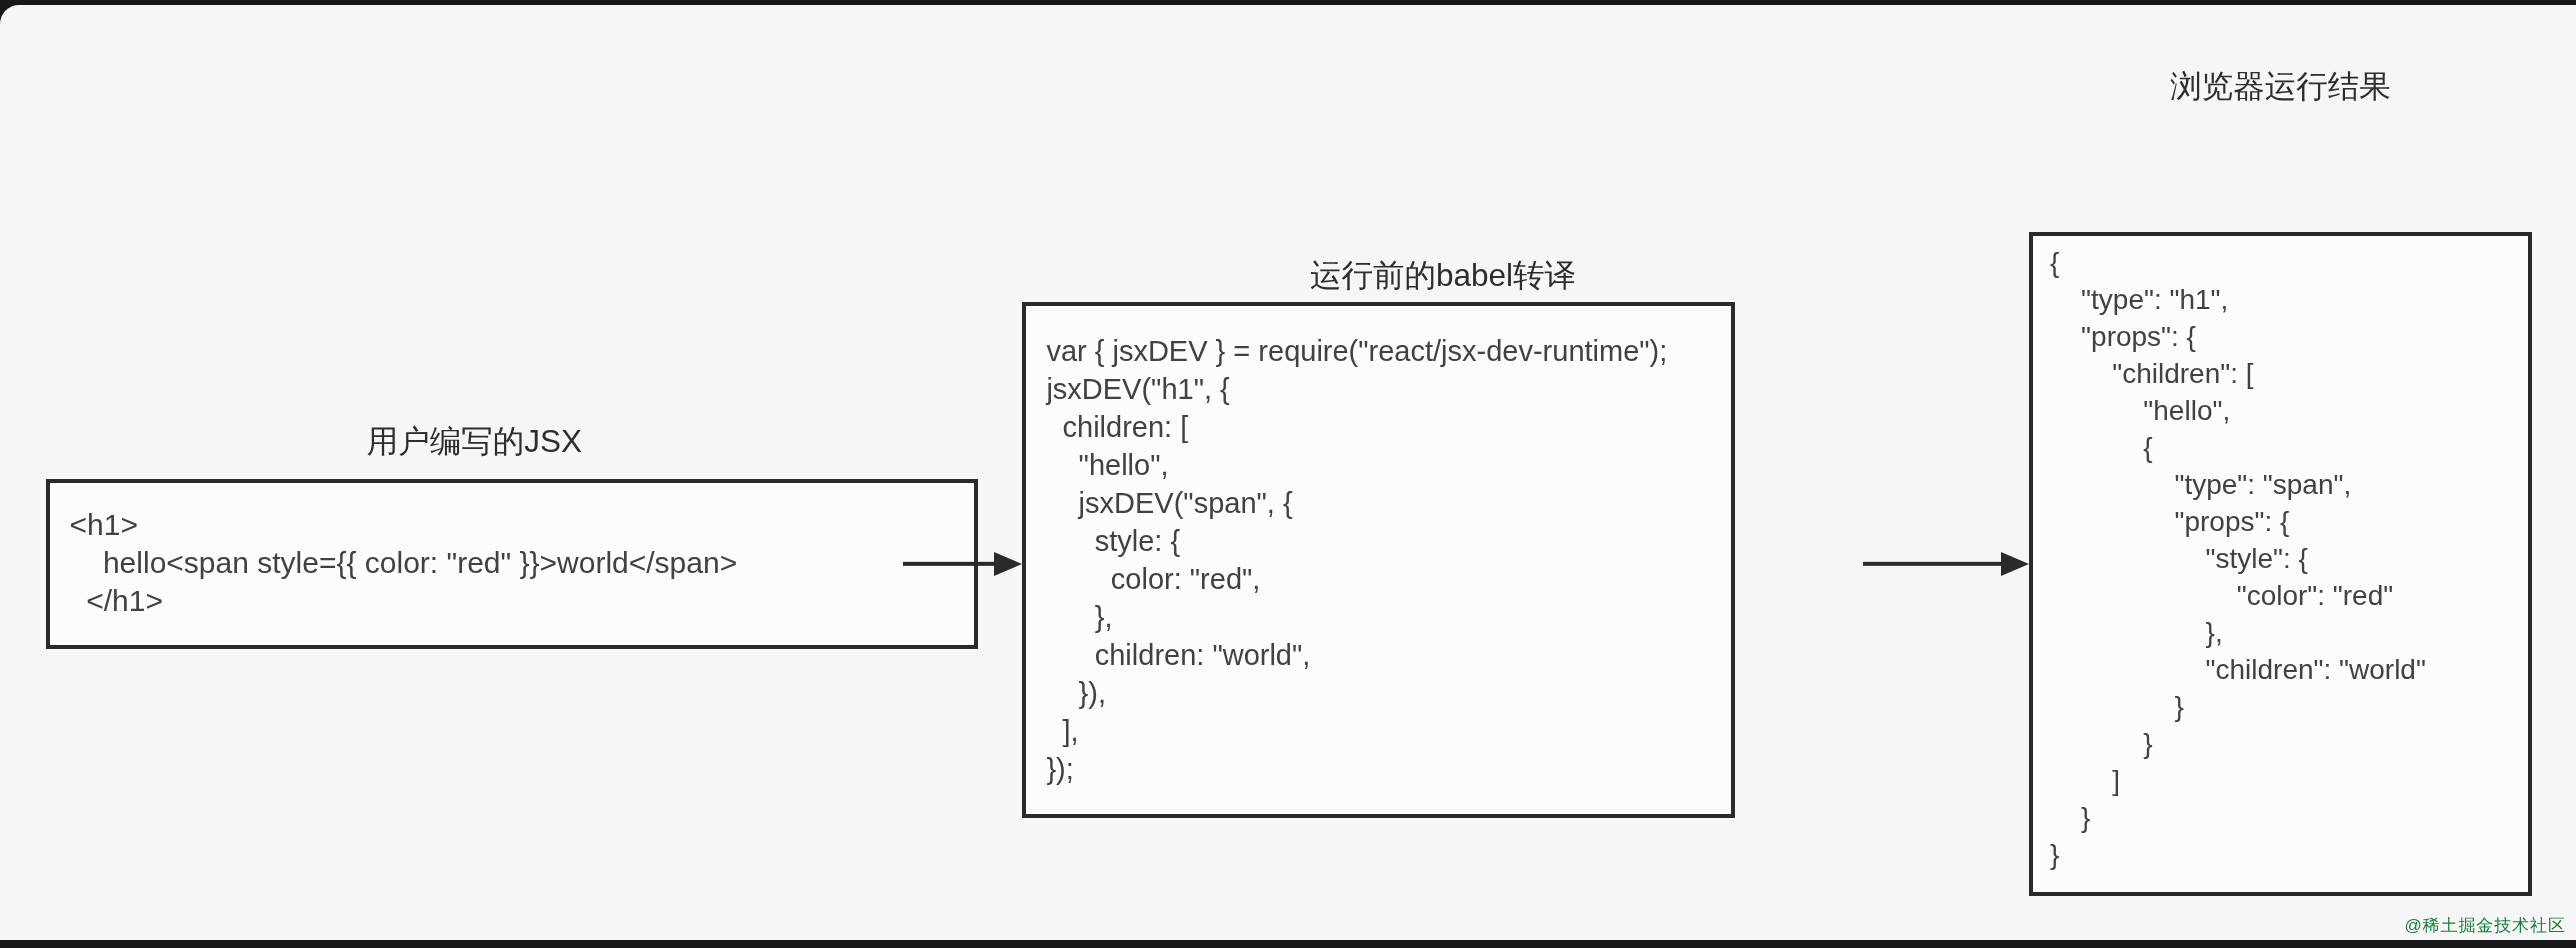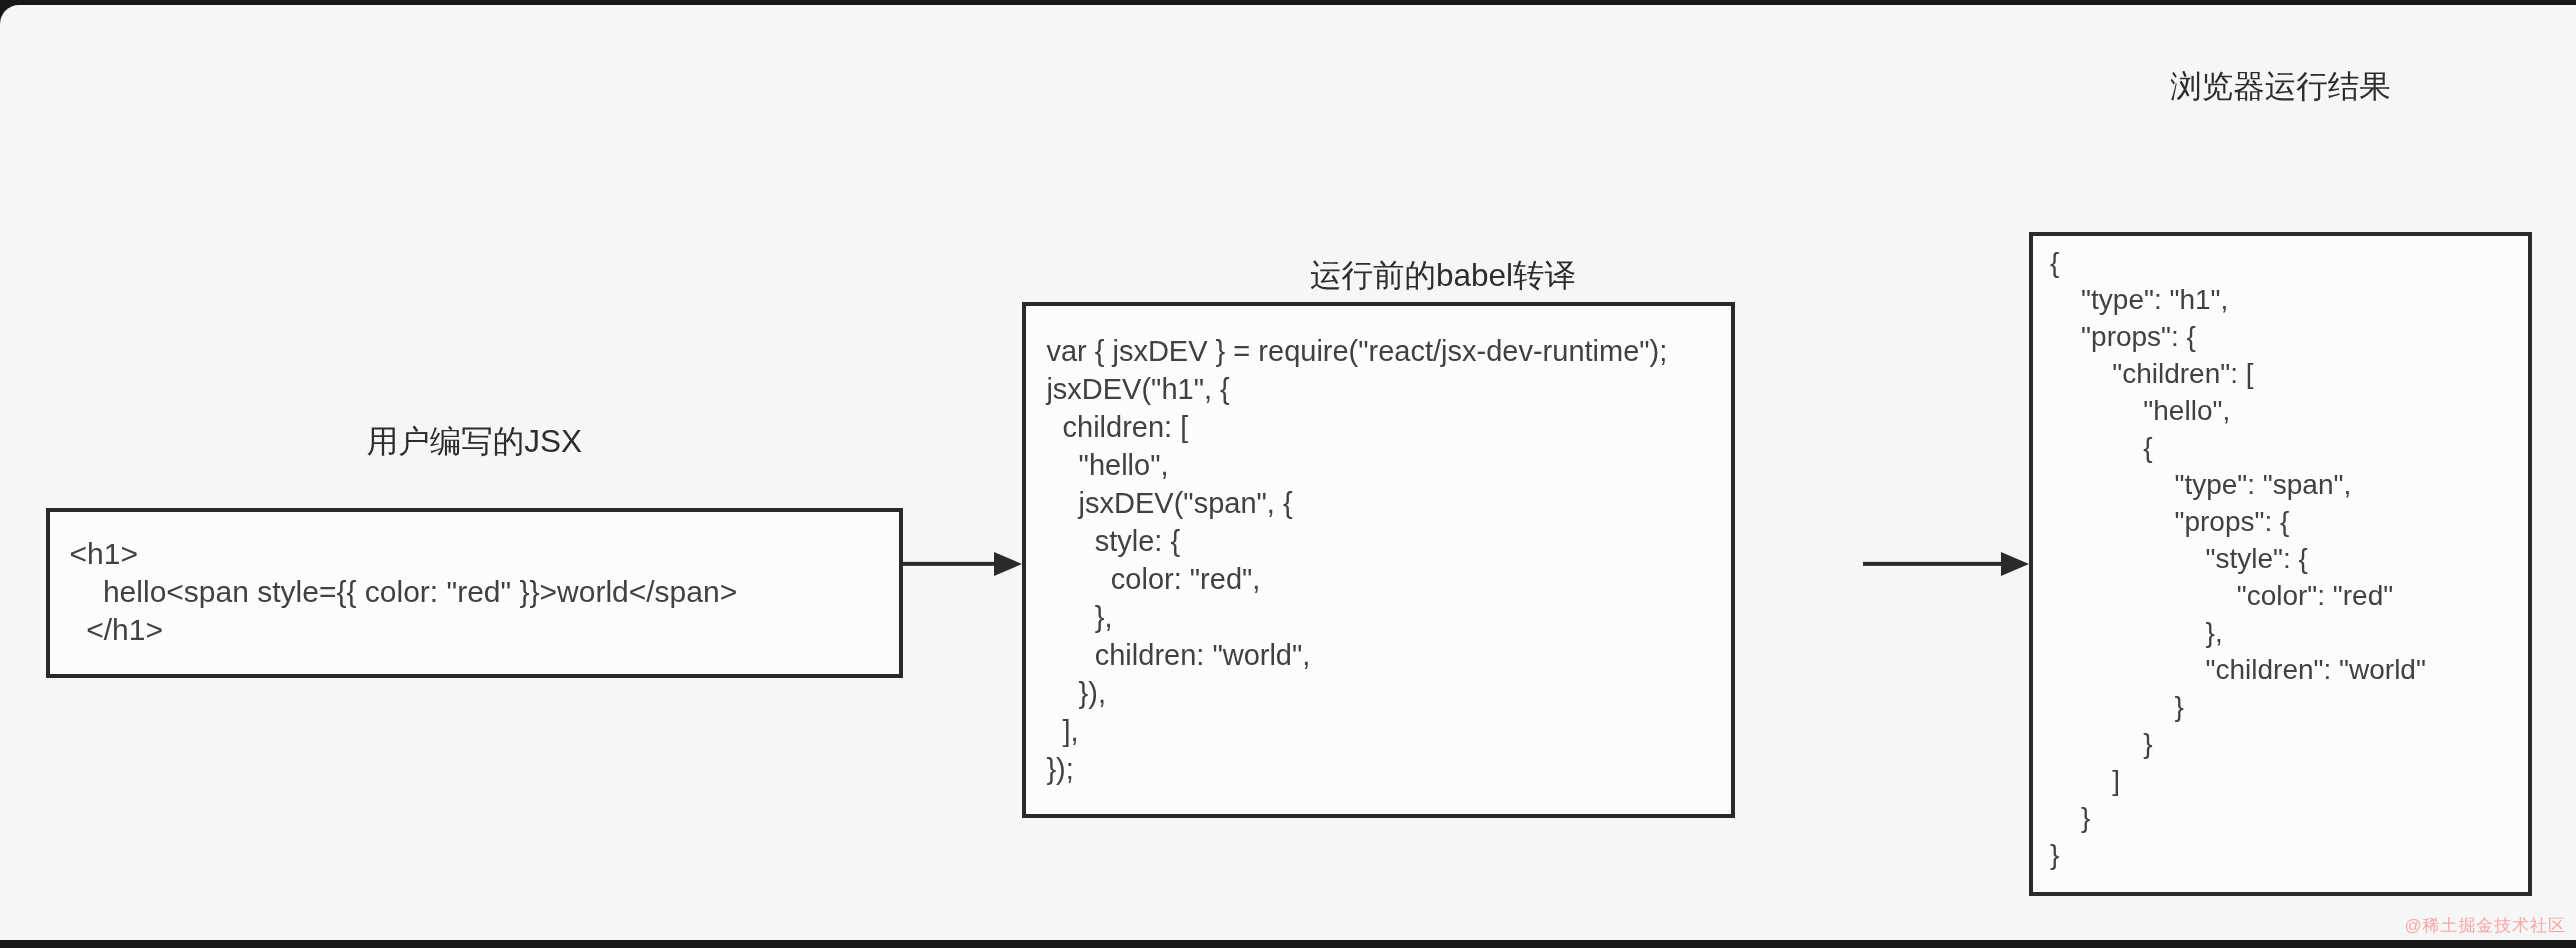--- a/index.html
+++ b/index.html
@@ -39,21 +39,21 @@
     position: absolute;
     background: #fcfcfc;
     border: 4.3px solid #2a2a2a;
   }
   .code {
     white-space: pre;
     font-family: "Liberation Sans", sans-serif;
     color: #414141;
     font-weight: 400;
   }
-  #panel-jsx   { left: 46px;   top: 479px; width: 857px; height: 170px; margin-top: 29px; }
+  #panel-jsx   { left: 46px;   top: 479px; width: 932px; height: 170px; }
   #panel-jsx .code   { font-size: 30px; line-height: 38px; padding: 23px 0 0 19.6px; }
   #title-jsx   { left: 46px;   top: 423px; width: 857px; }
 
   #panel-babel { left: 1022px; top: 302px; width: 713px;  height: 516px; }
   #panel-babel .code { font-size: 29px; line-height: 38px; padding: 25.6px 0 0 20.4px; }
   #title-babel { left: 1022px; top: 245px; width: 842px; margin-top: 12px; }
 
   #panel-result { left: 2029px; top: 232px; width: 503px; height: 664px; }
   #panel-result .code { font-size: 28px; line-height: 37px; padding: 7.7px 0 0 17px; }
   #title-result { left: 2029px; top: 68px; width: 503px; }
@@ -76,21 +76,21 @@
     border-left: 28px solid #2a2a2a;
   }
   #arrow-jsx-to-babel    { left: 903px; top: 550px; width: 119px; }
   #arrow-babel-to-result { left: 1863px; top: 550px; width: 166px; }
 
   .watermark {
     position: absolute;
     right: 10.2px;
     bottom: 11px;
     font-size: 17px;
-    color: #fca5a5;
+    color: #15803d;
     letter-spacing: 0.9px;
   }
 </style>
 </head>
 <body>
 
 <div class="content-sheet"></div>
 <div class="bar top"></div>
 <div class="bar bottom"></div>
 

